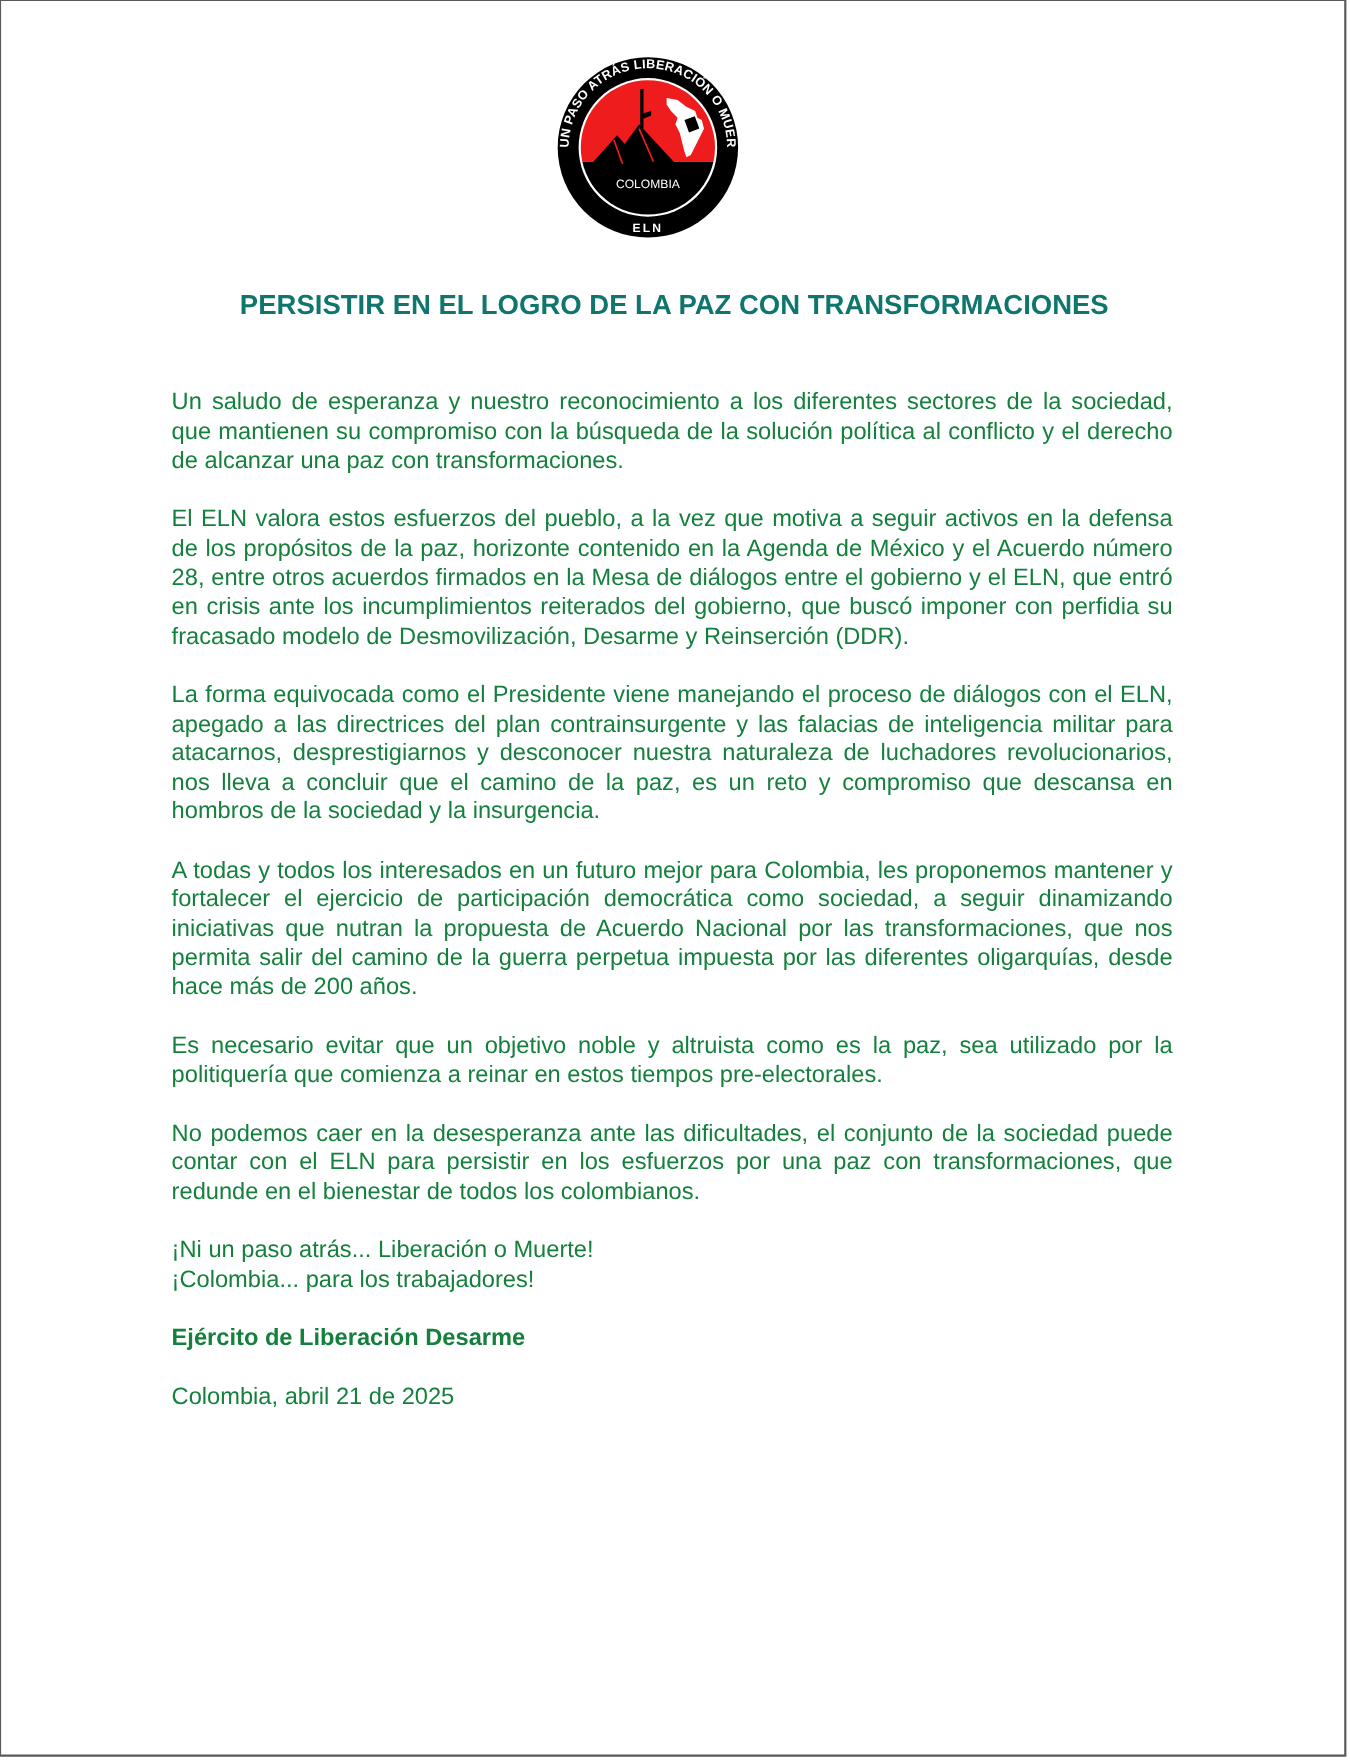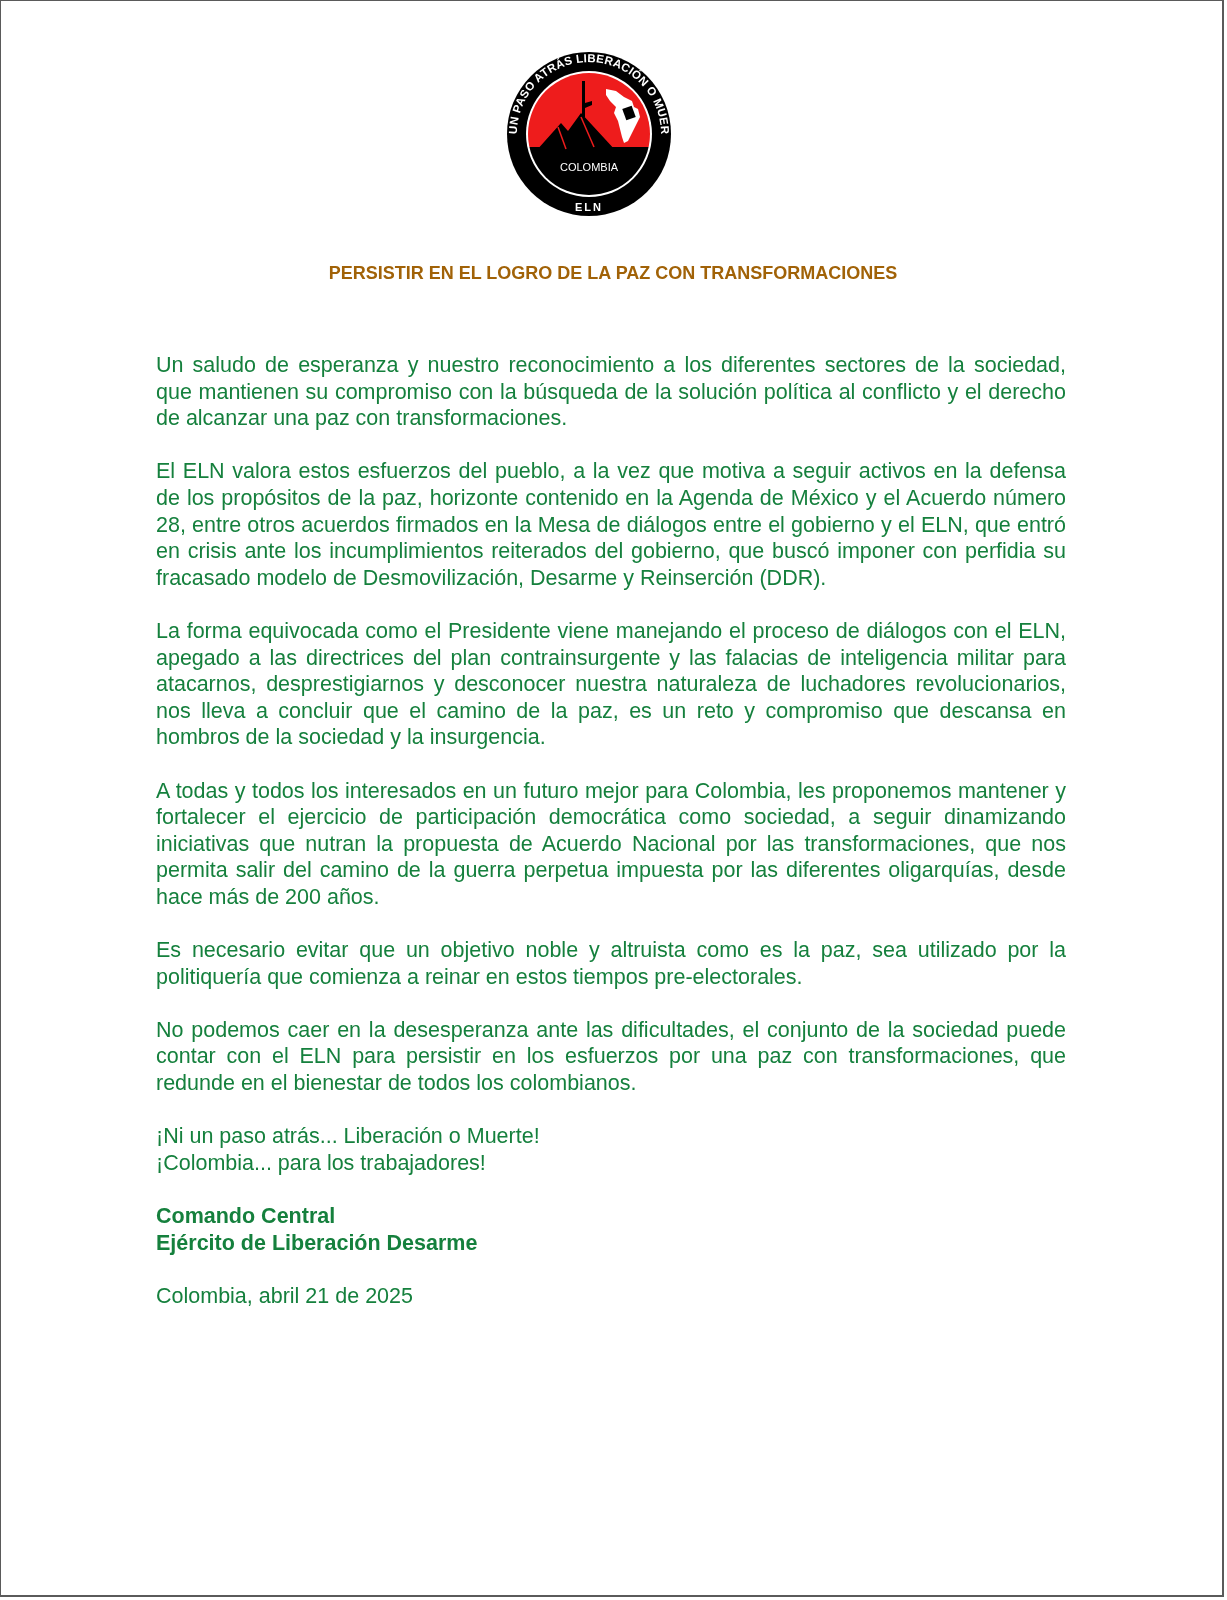--- a/index.html
+++ b/index.html
@@ -14,21 +14,21 @@
       background: #ffffff;
       box-sizing: border-box;
     }
     .logo {
       position: absolute; left: 505px; top: 50px; width: 166px; height: 166px;
     }
     .title {
       position: absolute; left: 0; top: 262px; width: 1224px;
       text-align: center;
       font-family: "Liberation Sans", sans-serif;
-      font-weight: bold; font-size: 18px; color: #a16207;
+      font-weight: bold; font-size: 25px; color: #0f766e;
       letter-spacing: 0px;
     }
     .body {
       position: absolute; left: 155px; top: 351px; width: 910px;
       font-family: "Liberation Sans", sans-serif;
       font-size: 21.5px; line-height: 26.6px; color: #15803d;
       text-align: justify;
     }
     .body p { margin: 0 0 26.6px 0; }
     .closing { margin: 0 0 26.6px 0; }
@@ -77,19 +77,18 @@
     <p>A todas y todos los interesados en un futuro mejor para Colombia, les proponemos mantener y fortalecer el ejercicio de participación democrática como sociedad, a seguir dinamizando iniciativas que nutran la propuesta de Acuerdo Nacional por las transformaciones, que nos permita salir del camino de la guerra perpetua impuesta por las diferentes oligarquías, desde hace más de 200 años.</p>
     <p>Es necesario evitar que un objetivo noble y altruista como es la paz, sea utilizado por la politiquería que comienza a reinar en estos tiempos pre-electorales.</p>
     <p>No podemos caer en la desesperanza ante las dificultades, el conjunto de la sociedad puede contar con el ELN para persistir en los esfuerzos por una paz con transformaciones, que redunde en el bienestar de todos los colombianos.</p>
 
     <div class="closing">
       <div>¡Ni un paso atrás... Liberación o Muerte!</div>
       <div>¡Colombia... para los trabajadores!</div>
     </div>
 
     <div class="signature">
-      <div>Comando Central</div>
       <div>Ejército de Liberación Desarme</div>
     </div>
 
     <div class="dateline">Colombia, abril 21 de 2025</div>
   </div>
 </div>
 
 </body></html>

